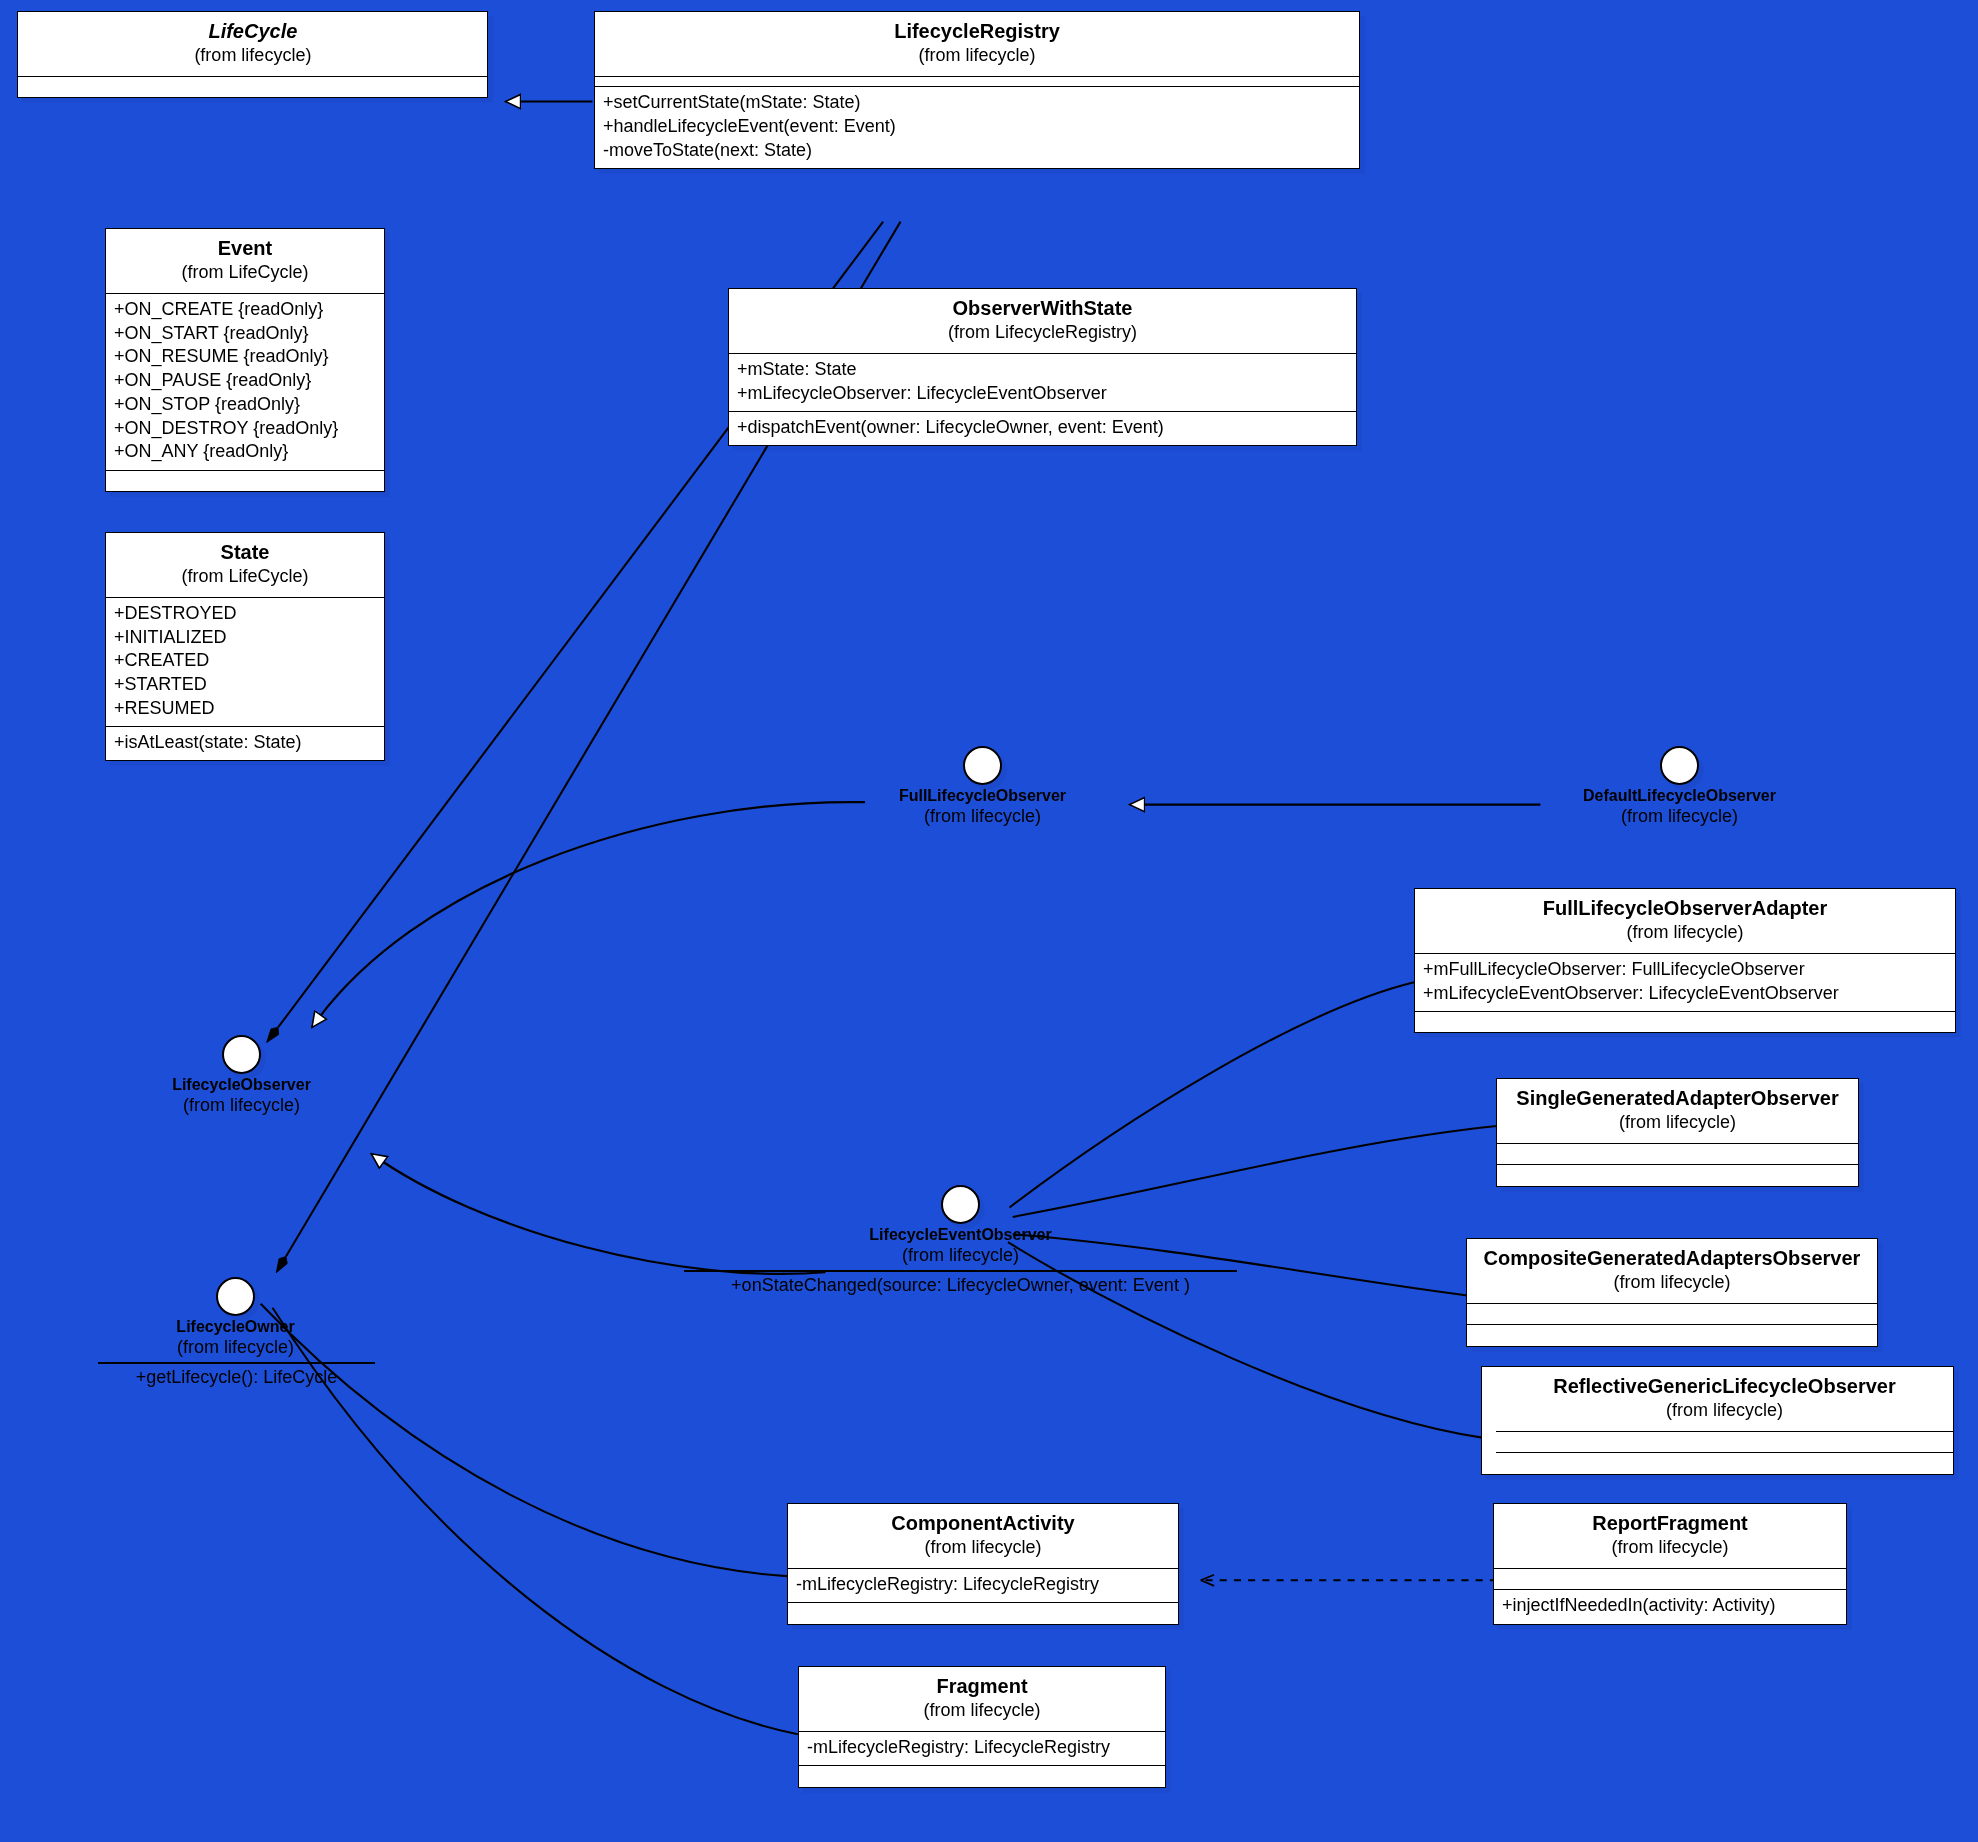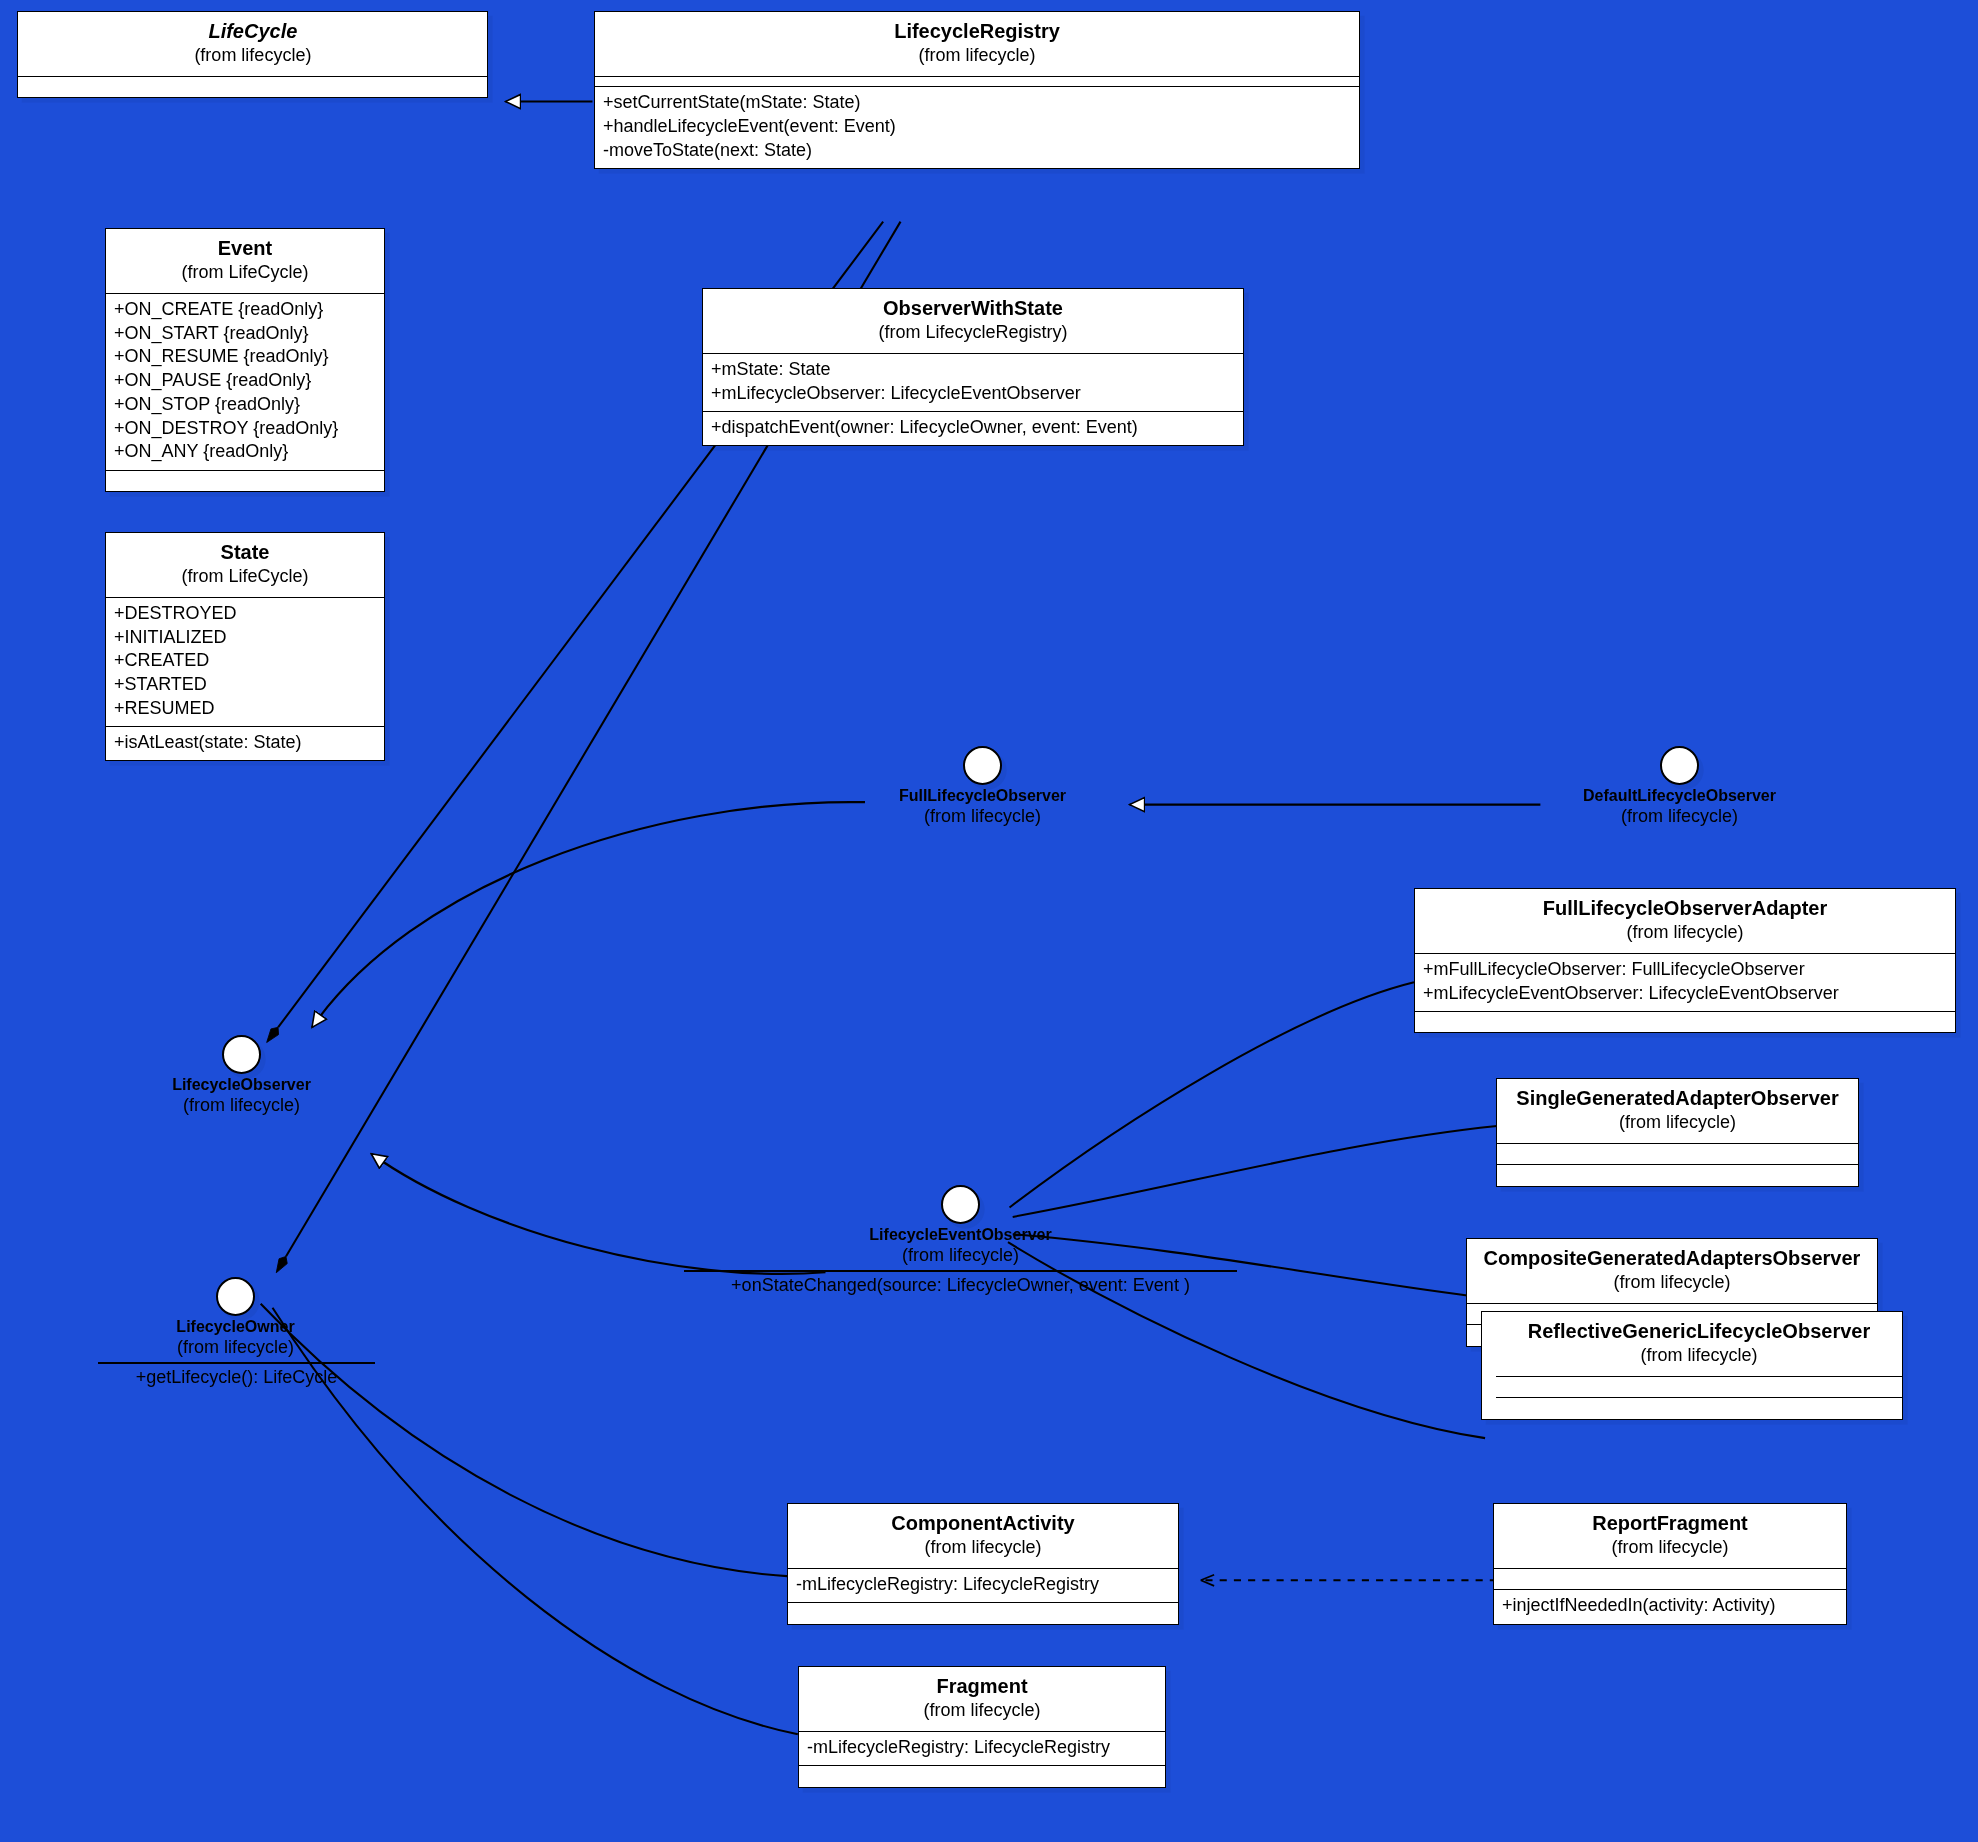--- a/index.html
+++ b/index.html
@@ -200,21 +200,21 @@
       <div class="member">+INITIALIZED</div>
       <div class="member">+CREATED</div>
       <div class="member">+STARTED</div>
       <div class="member">+RESUMED</div>
     </div>
     <div class="compartment">
       <div class="member">+isAtLeast(state: State)</div>
     </div>
   </div>
 
-  <div class="uml-class" style="left:702px; top:288px; width:542px;">
+  <div class="uml-class" style="left:728px; top:288px; width:629px;">
     <div class="cls-header">
       <span class="cls-name">ObserverWithState</span>
       <span class="cls-from">(from LifecycleRegistry)</span>
     </div>
     <div class="compartment">
       <div class="member">+mState: State</div>
       <div class="member">+mLifecycleObserver: LifecycleEventObserver</div>
     </div>
     <div class="compartment">
       <div class="member">+dispatchEvent(owner: LifecycleOwner, event: Event)</div>
@@ -244,21 +244,21 @@
 
   <div class="uml-class" style="left:1466px; top:1238px; width:412px;">
     <div class="cls-header">
       <span class="cls-name">CompositeGeneratedAdaptersObserver</span>
       <span class="cls-from">(from lifecycle)</span>
     </div>
     <div class="compartment empty"></div>
     <div class="compartment empty"></div>
   </div>
 
-  <div class="uml-class" style="left:1481px; top:1311px; width:422px;padding-left:14px;">
+  <div class="uml-class" style="left:1481px; top:1366px; width:473px;padding-left:14px;">
     <div class="cls-header">
       <span class="cls-name">ReflectiveGenericLifecycleObserver</span>
       <span class="cls-from">(from lifecycle)</span>
     </div>
     <div class="compartment empty"></div>
     <div class="compartment empty"></div>
   </div>
 
   <div class="uml-class" style="left:787px; top:1503px; width:392px;">
     <div class="cls-header">

